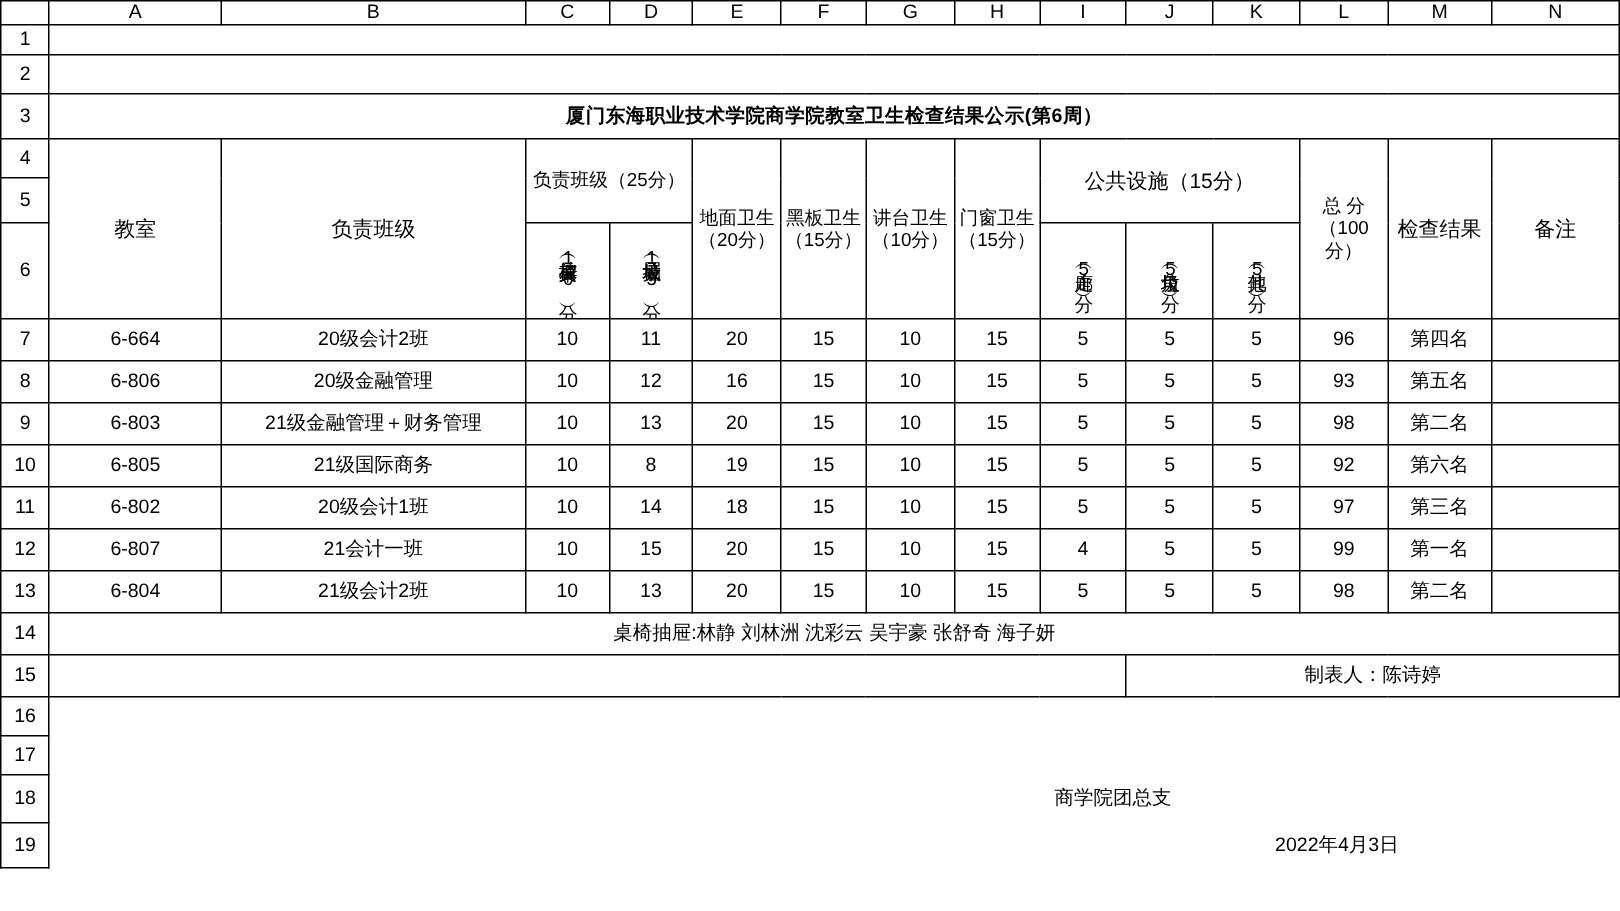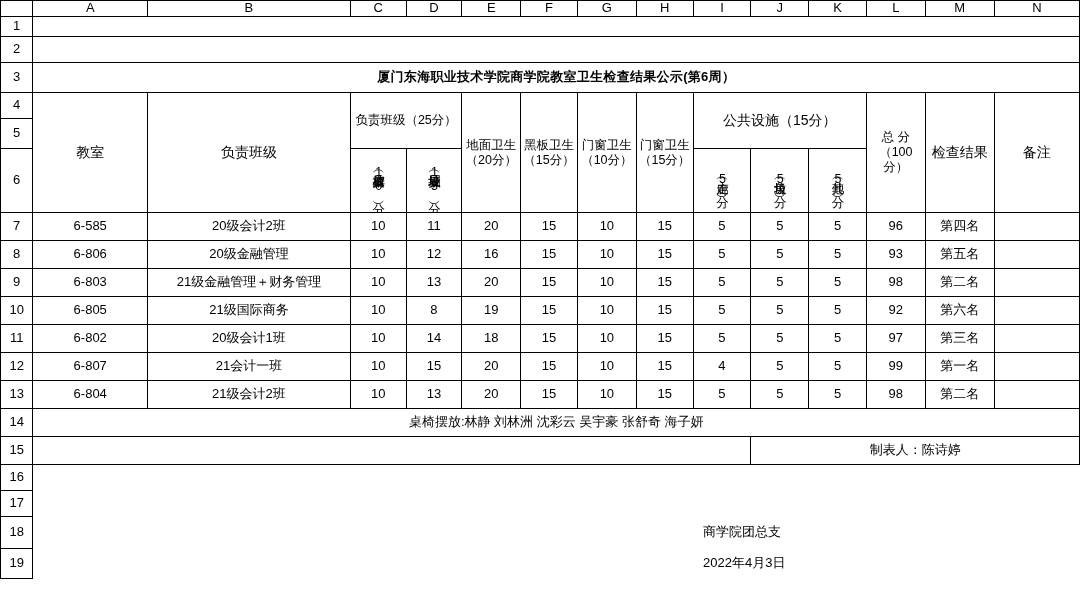--- a/index.html
+++ b/index.html
@@ -142,21 +142,21 @@
       <td colspan="2" rowspan="2">
         <span class="hdr-small">负责班级（25分）</span>
       </td>
       <td rowspan="3">
         <span class="hdr-small">地面卫生（20分）</span>
       </td>
       <td rowspan="3">
         <span class="hdr-small">黑板卫生（15分）</span>
       </td>
       <td rowspan="3">
-        <span class="hdr-small">门窗卫生（10分）</span>
+        <span class="hdr-small">讲台卫生（10分）</span>
       </td>
       <td rowspan="3">
         <span class="hdr-small">门窗卫生（15分）</span>
       </td>
       <td colspan="3" rowspan="2">
         <span class="hdr-mid">公共设施（15分）</span>
       </td>
       <td rowspan="3">
         <span class="hdr-small">总 分（100分）</span>
       </td>
@@ -186,21 +186,21 @@
       <td>
         <span class="vert">垃圾角（5分）</span>
       </td>
       <td>
         <span class="vert">其他（5分）</span>
       </td>
     </tr>
 
     <tr style="height:28px;">
       <td class="rowhdr">7</td>
-      <td class="cellname">6-585</td>
+      <td class="cellname">6-664</td>
       <td class="cellname">20级会计2班</td>
       <td class="cellnum">10</td>
       <td class="cellnum">11</td>
       <td class="cellnum">20</td>
       <td class="cellnum">15</td>
       <td class="cellnum">10</td>
       <td class="cellnum">15</td>
       <td class="cellnum">5</td>
       <td class="cellnum">5</td>
       <td class="cellnum">5</td>
@@ -312,21 +312,21 @@
       <td class="cellnum">5</td>
       <td class="cellnum">5</td>
       <td class="cellnum">5</td>
       <td class="cellnum">98</td>
       <td class="rank">第二名</td>
       <td></td>
     </tr>
 
     <tr style="height:28px;">
       <td class="rowhdr">14</td>
-      <td class="left footer-note" colspan="14">桌椅摆放:林静 刘林洲 沈彩云 吴宇豪 张舒奇 海子妍</td>
+      <td class="left footer-note" colspan="14">桌椅抽屉:林静 刘林洲 沈彩云 吴宇豪 张舒奇 海子妍</td>
     </tr>
 
     <tr style="height:28px;">
       <td class="rowhdr">15</td>
       <td colspan="9"></td>
       <td class="left footer-note" colspan="5">制表人：陈诗婷</td>
     </tr>
 
     <tr style="height:26px;">
       <td class="rowhdr">16</td>
@@ -340,17 +340,17 @@
 
     <tr style="height:32px;">
       <td class="rowhdr">18</td>
       <td class="hidden-b" colspan="8"></td>
       <td class="hidden-b bigtext" colspan="6" style="text-align:left;padding-left:10px;">商学院团总支</td>
     </tr>
 
     <tr style="height:30px;">
       <td class="rowhdr">19</td>
       <td class="hidden-b" colspan="8"></td>
-      <td class="hidden-b bigtext" colspan="6" style="text-align:left;padding-left:10px;">2022年4月3日</td>
+      <td class="hidden-b bigtext" colspan="6" style="text-align:center;padding-left:10px;">2022年4月3日</td>
     </tr>
   </tbody>
     </table>
 </div>
 
 </body></html>

